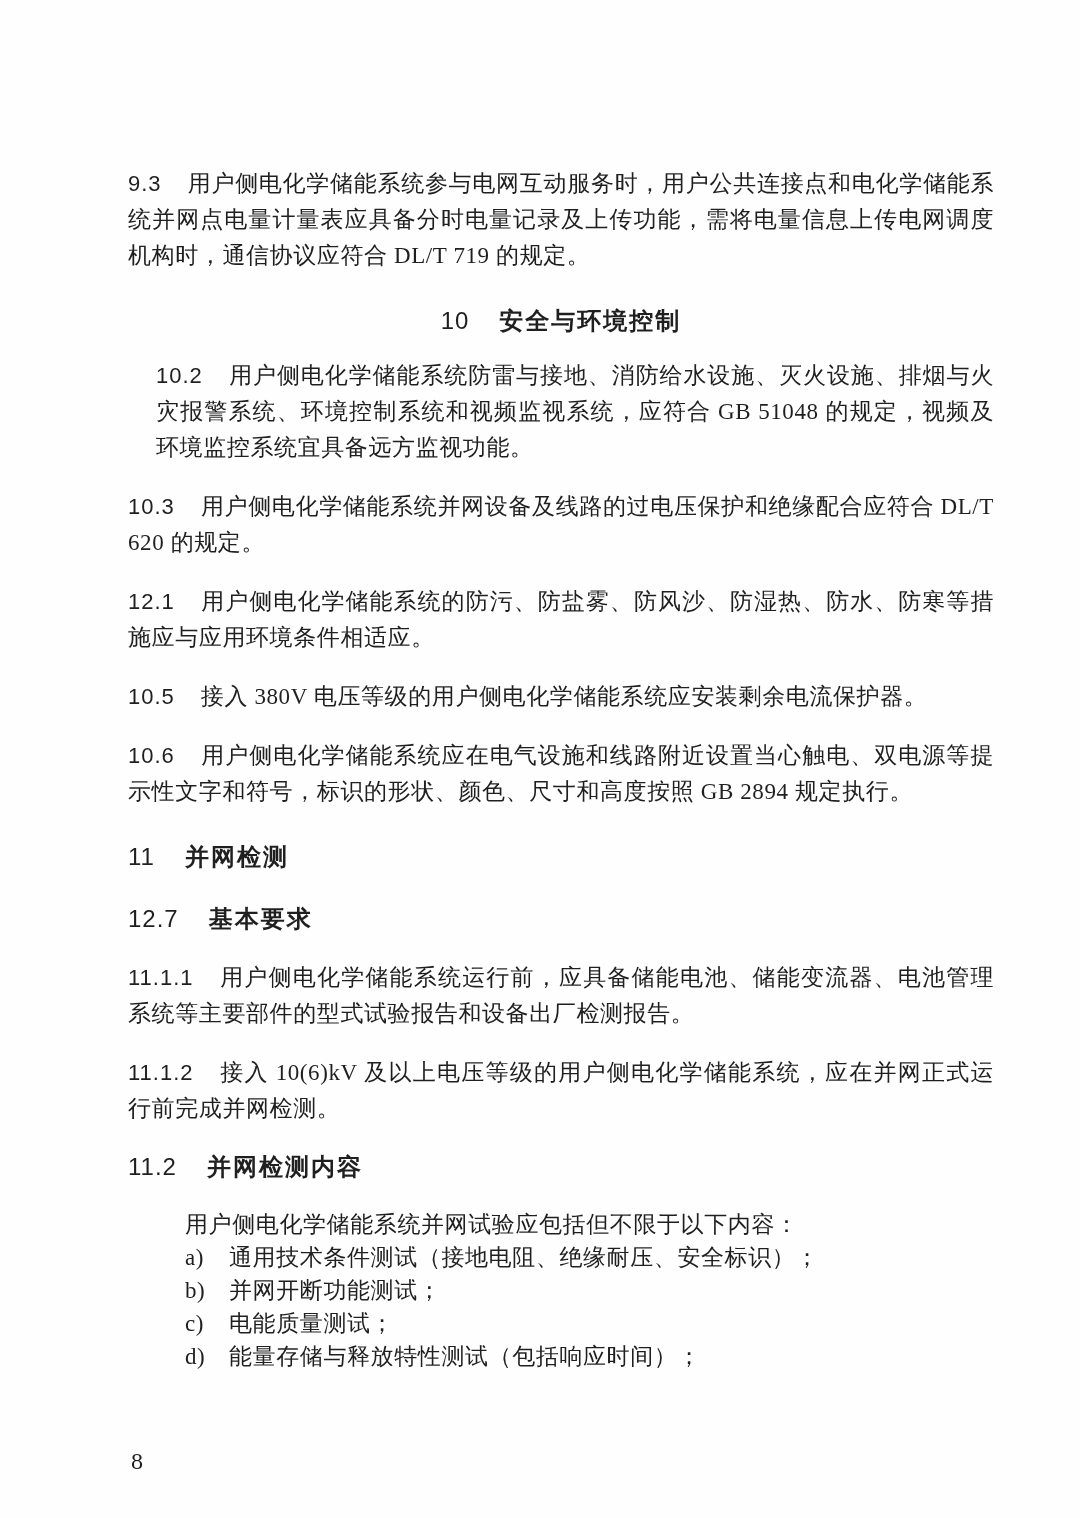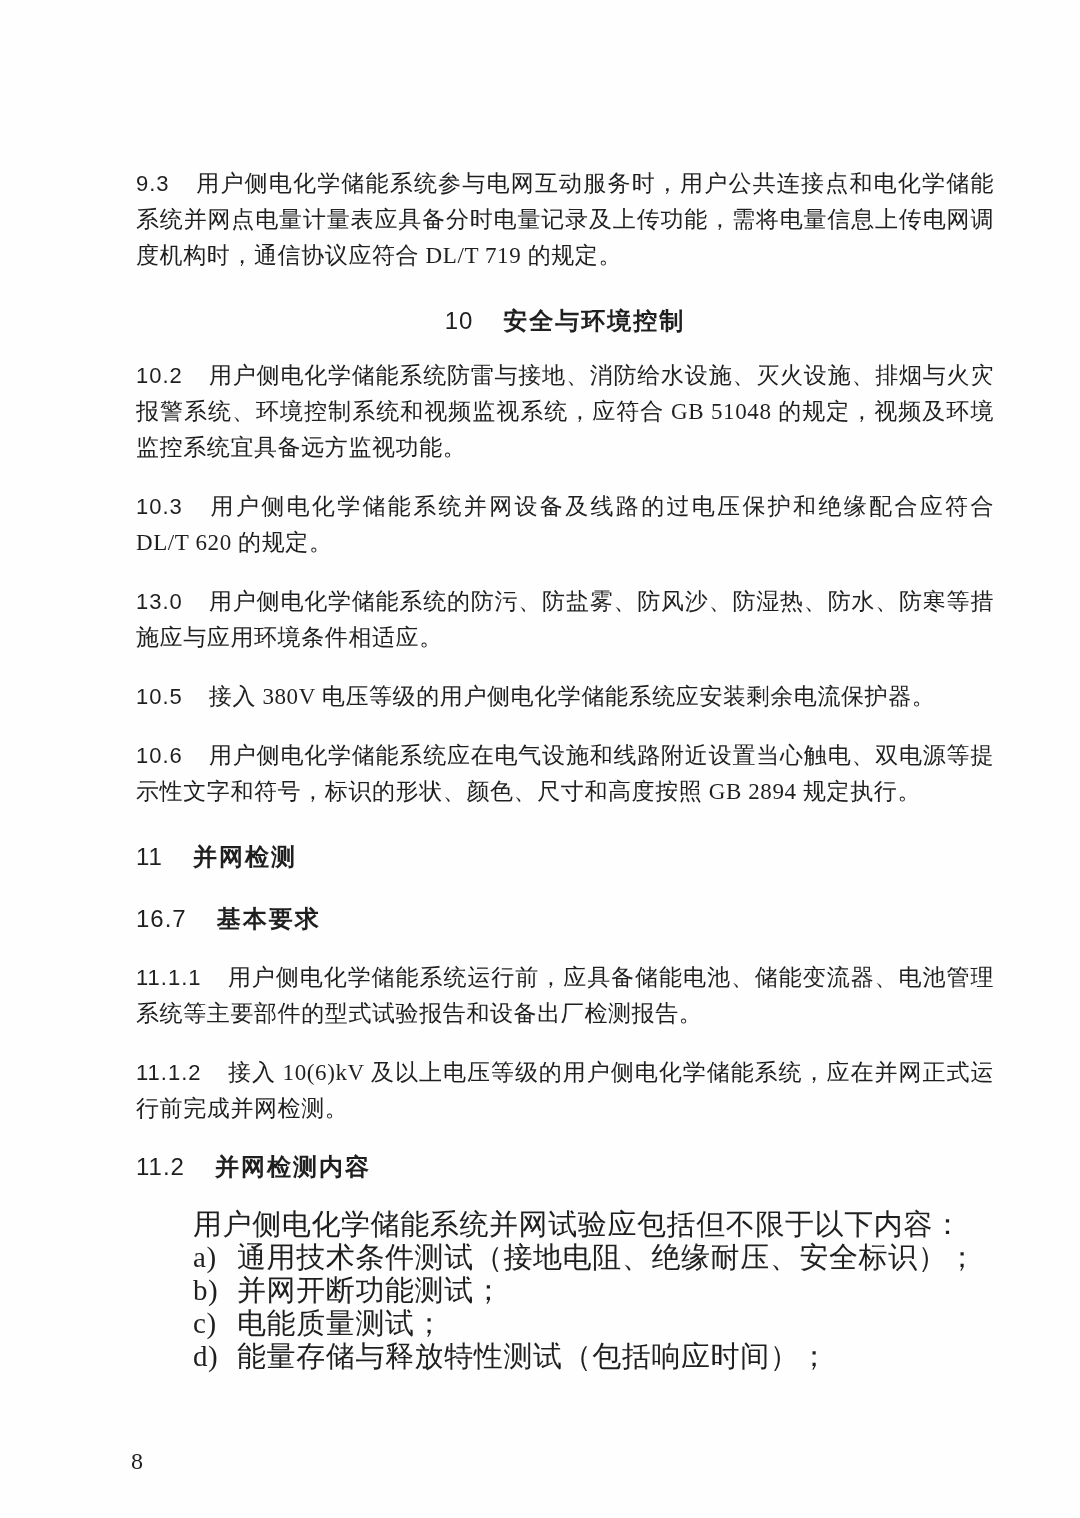--- a/index.html
+++ b/index.html
@@ -8,21 +8,21 @@
     width: 1080px;
     height: 1518px;
     margin: 0 auto;
     background: #fefefe;
     font-family: "Liberation Serif", "DejaVu Serif", serif;
     color: #1f1f1f;
     overflow: hidden;
   }
   .content {
     position: absolute;
-    left: 136px;
+    left: 128px;
     right: 86px;
     top: 143px;
   }
   .para {
     font-size: 23px;
     line-height: 36px;
     text-align: justify;
     text-justify: inter-ideograph;
     letter-spacing: 0.6px;
   }
@@ -35,33 +35,33 @@
   .heading {
     font-family: "Liberation Sans", "DejaVu Sans", sans-serif;
     font-size: 24px;
     line-height: 34px;
     white-space: nowrap;
   }
   .heading .num { font-weight: 400; margin-right: 30px; letter-spacing: 1px; }
   .heading .title { font-weight: 700; letter-spacing: 2px; }
   .mt-h10   { margin-top: 30px; text-align: center; }
   .mt-p101  { margin-top: 32px; }
-  .mt-p102  { margin-top: 14px; }
+  .mt-p102  { margin-top: 14px; margin-left: 28px; }
   .mt-p103  { margin-top: 19px; }
   .mt-p104  { margin-top: 15px; }
   .mt-p105  { }
   .mt-p106  { margin-top: 16px; }
   .mt-h11   { margin-top: 30px; }
   .mt-h111  { margin-top: 28px; }
   .mt-p1111 { margin-top: 14px; }
   .mt-p1112 { margin-top: 5px; }
   .mt-h112  { margin-top: 9px; }
   .mt-list  { margin-top: 12px; }
   .list-block {
-    font-size: 29px;
+    font-size: 23px;
     line-height: 33px;
     letter-spacing: 0.6px;
   }
   .list-intro { margin-left: 57px; }
   .list-item { display: flex; margin-left: 57px; }
   .list-item .label {
     flex: 0 0 44px;
     font-family: "Liberation Serif", serif;
   }
   .list-item .txt { flex: 1; }
@@ -101,29 +101,29 @@
 
     <p class="para"><span class="num">9.3</span><span>用户侧电化学储能系统参与电网互动服务时，用户公共连接点和电化学储能系统并网点电量计量表应具备分时电量记录及上传功能，需将电量信息上传电网调度机构时，通信协议应符合 DL/T 719 的规定。</span></p>
 
     <h2 class="heading mt-h10"><span class="num">10</span><span class="title">安全与环境控制</span></h2>
 
 
     <p class="para mt-p102"><span class="num">10.2</span><span>用户侧电化学储能系统防雷与接地、消防给水设施、灭火设施、排烟与火灾报警系统、环境控制系统和视频监视系统，应符合 GB 51048 的规定，视频及环境监控系统宜具备远方监视功能。</span></p>
 
     <p class="para mt-p103"><span class="num">10.3</span><span>用户侧电化学储能系统并网设备及线路的过电压保护和绝缘配合应符合 DL/T 620 的规定。</span></p>
 
-    <p class="para mt-p104"><span class="num">13.0</span><span>用户侧电化学储能系统的防污、防盐雾、防风沙、防湿热、防水、防寒等措施应与应用环境条件相适应。</span></p>
+    <p class="para mt-p104"><span class="num">12.1</span><span>用户侧电化学储能系统的防污、防盐雾、防风沙、防湿热、防水、防寒等措施应与应用环境条件相适应。</span></p>
 
     <p class="para mt-p105"><span class="num">10.5</span><span>接入 380V 电压等级的用户侧电化学储能系统应安装剩余电流保护器。</span></p>
 
     <p class="para mt-p106"><span class="num">10.6</span><span>用户侧电化学储能系统应在电气设施和线路附近设置当心触电、双电源等提示性文字和符号，标识的形状、颜色、尺寸和高度按照 GB 2894 规定执行。</span></p>
 
     <h2 class="heading mt-h11"><span class="num">11</span><span class="title">并网检测</span></h2>
 
-    <h3 class="heading mt-h111"><span class="num">16.7</span><span class="title">基本要求</span></h3>
+    <h3 class="heading mt-h111"><span class="num">12.7</span><span class="title">基本要求</span></h3>
 
     <p class="para mt-p1111"><span class="num">11.1.1</span><span>用户侧电化学储能系统运行前，应具备储能电池、储能变流器、电池管理系统等主要部件的型式试验报告和设备出厂检测报告。</span></p>
 
     <p class="para mt-p1112"><span class="num">11.1.2</span><span>接入 10(6)kV 及以上电压等级的用户侧电化学储能系统，应在并网正式运行前完成并网检测。</span></p>
 
     <h3 class="heading mt-h112"><span class="num">11.2</span><span class="title">并网检测内容</span></h3>
 
     <div class="list-block mt-list">
       <div class="list-intro">用户侧电化学储能系统并网试验应包括但不限于以下内容：</div>
       <div class="list-item">

